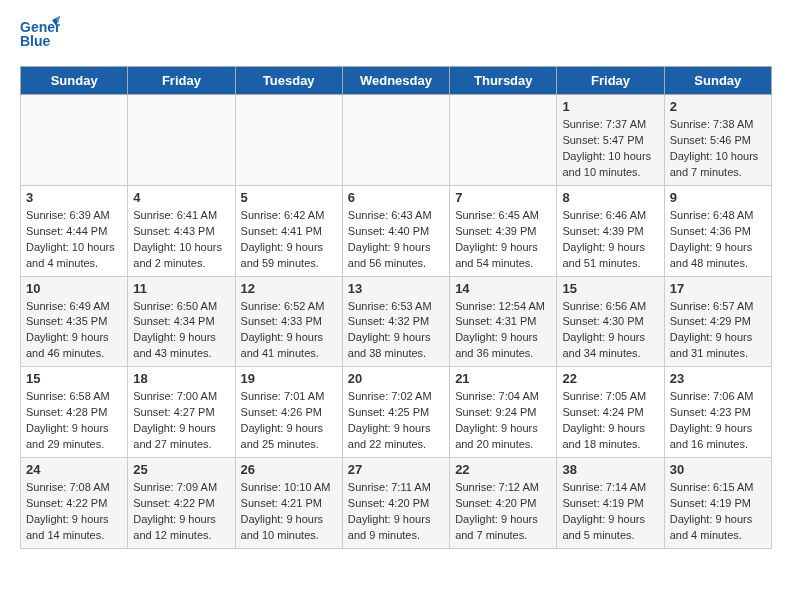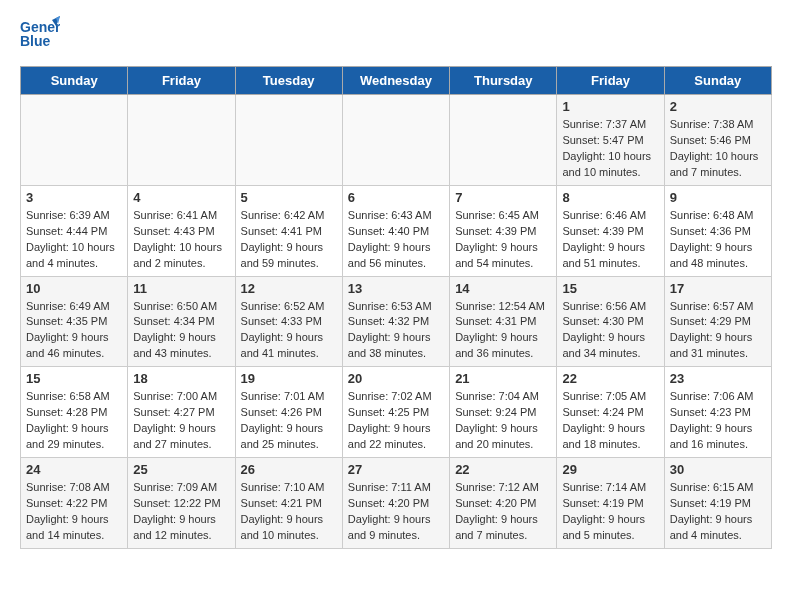--- a/index.html
+++ b/index.html
@@ -209,43 +209,43 @@
         <tr>
           <td>
             <div class="day-num">24</div>
             <div class="day-info">Sunrise: 7:08 AM
 Sunset: 4:22 PM
 Daylight: 9 hours and 14 minutes.</div>
           </td>
           <td>
             <div class="day-num">25</div>
             <div class="day-info">Sunrise: 7:09 AM
-Sunset: 12:22 PM
+Sunset: 4:22 PM
 Daylight: 9 hours and 12 minutes.</div>
           </td>
           <td>
             <div class="day-num">26</div>
-            <div class="day-info">Sunrise: 7:10 AM
+            <div class="day-info">Sunrise: 10:10 AM
 Sunset: 4:21 PM
 Daylight: 9 hours and 10 minutes.</div>
           </td>
           <td>
             <div class="day-num">27</div>
             <div class="day-info">Sunrise: 7:11 AM
 Sunset: 4:20 PM
 Daylight: 9 hours and 9 minutes.</div>
           </td>
           <td>
             <div class="day-num">22</div>
             <div class="day-info">Sunrise: 7:12 AM
 Sunset: 4:20 PM
 Daylight: 9 hours and 7 minutes.</div>
           </td>
           <td>
-            <div class="day-num">29</div>
+            <div class="day-num">38</div>
             <div class="day-info">Sunrise: 7:14 AM
 Sunset: 4:19 PM
 Daylight: 9 hours and 5 minutes.</div>
           </td>
           <td>
             <div class="day-num">30</div>
             <div class="day-info">Sunrise: 6:15 AM
 Sunset: 4:19 PM
 Daylight: 9 hours and 4 minutes.</div>
           </td>

